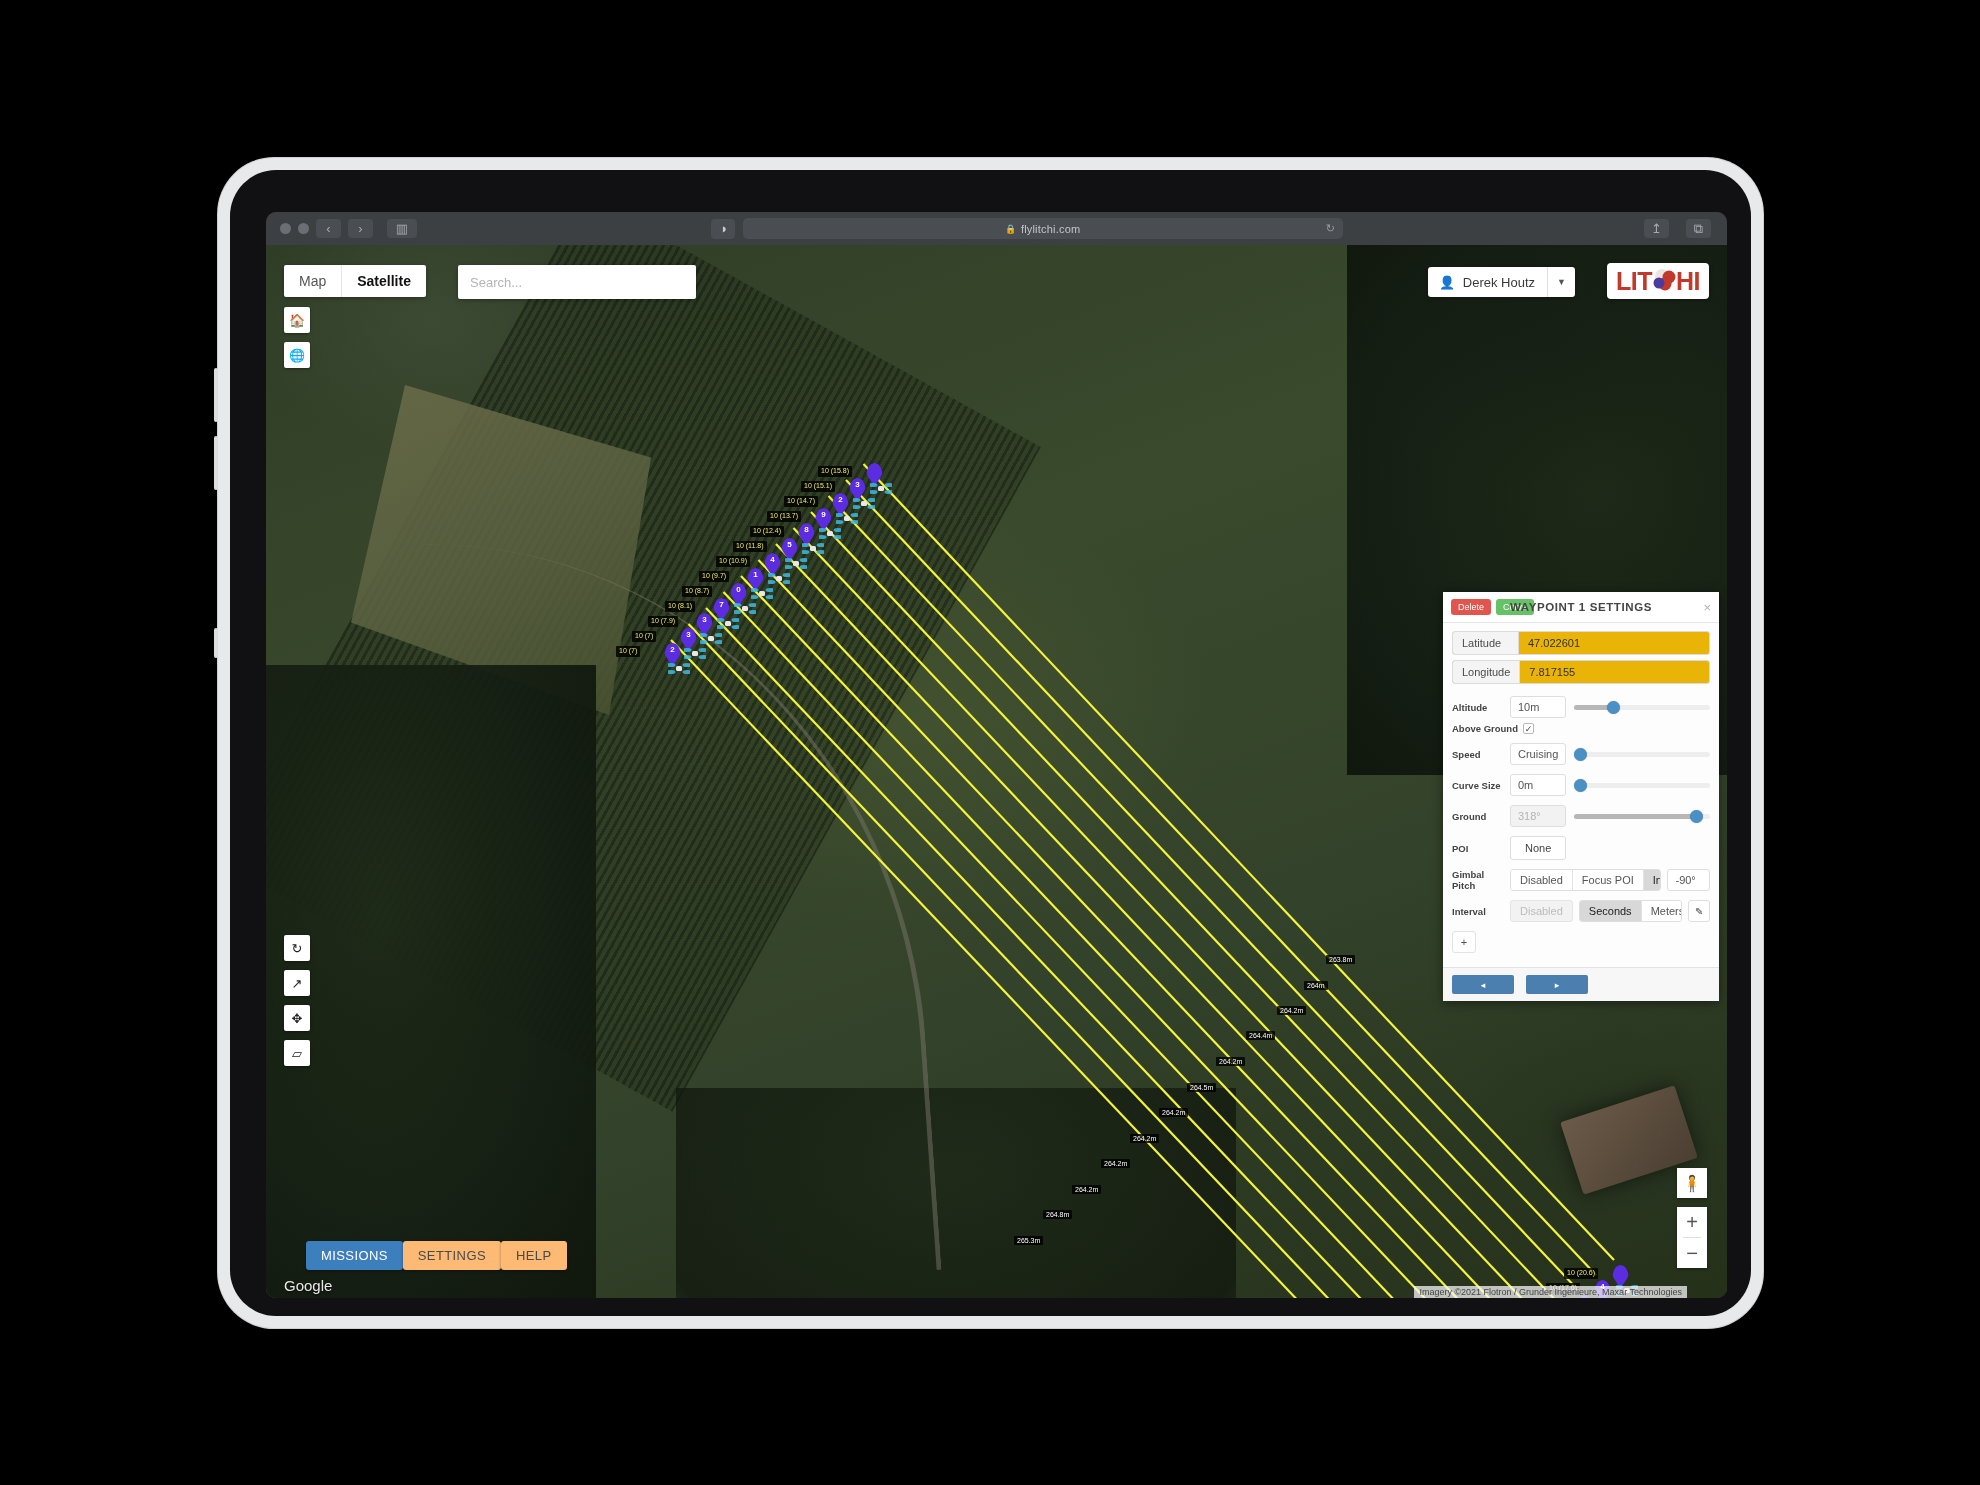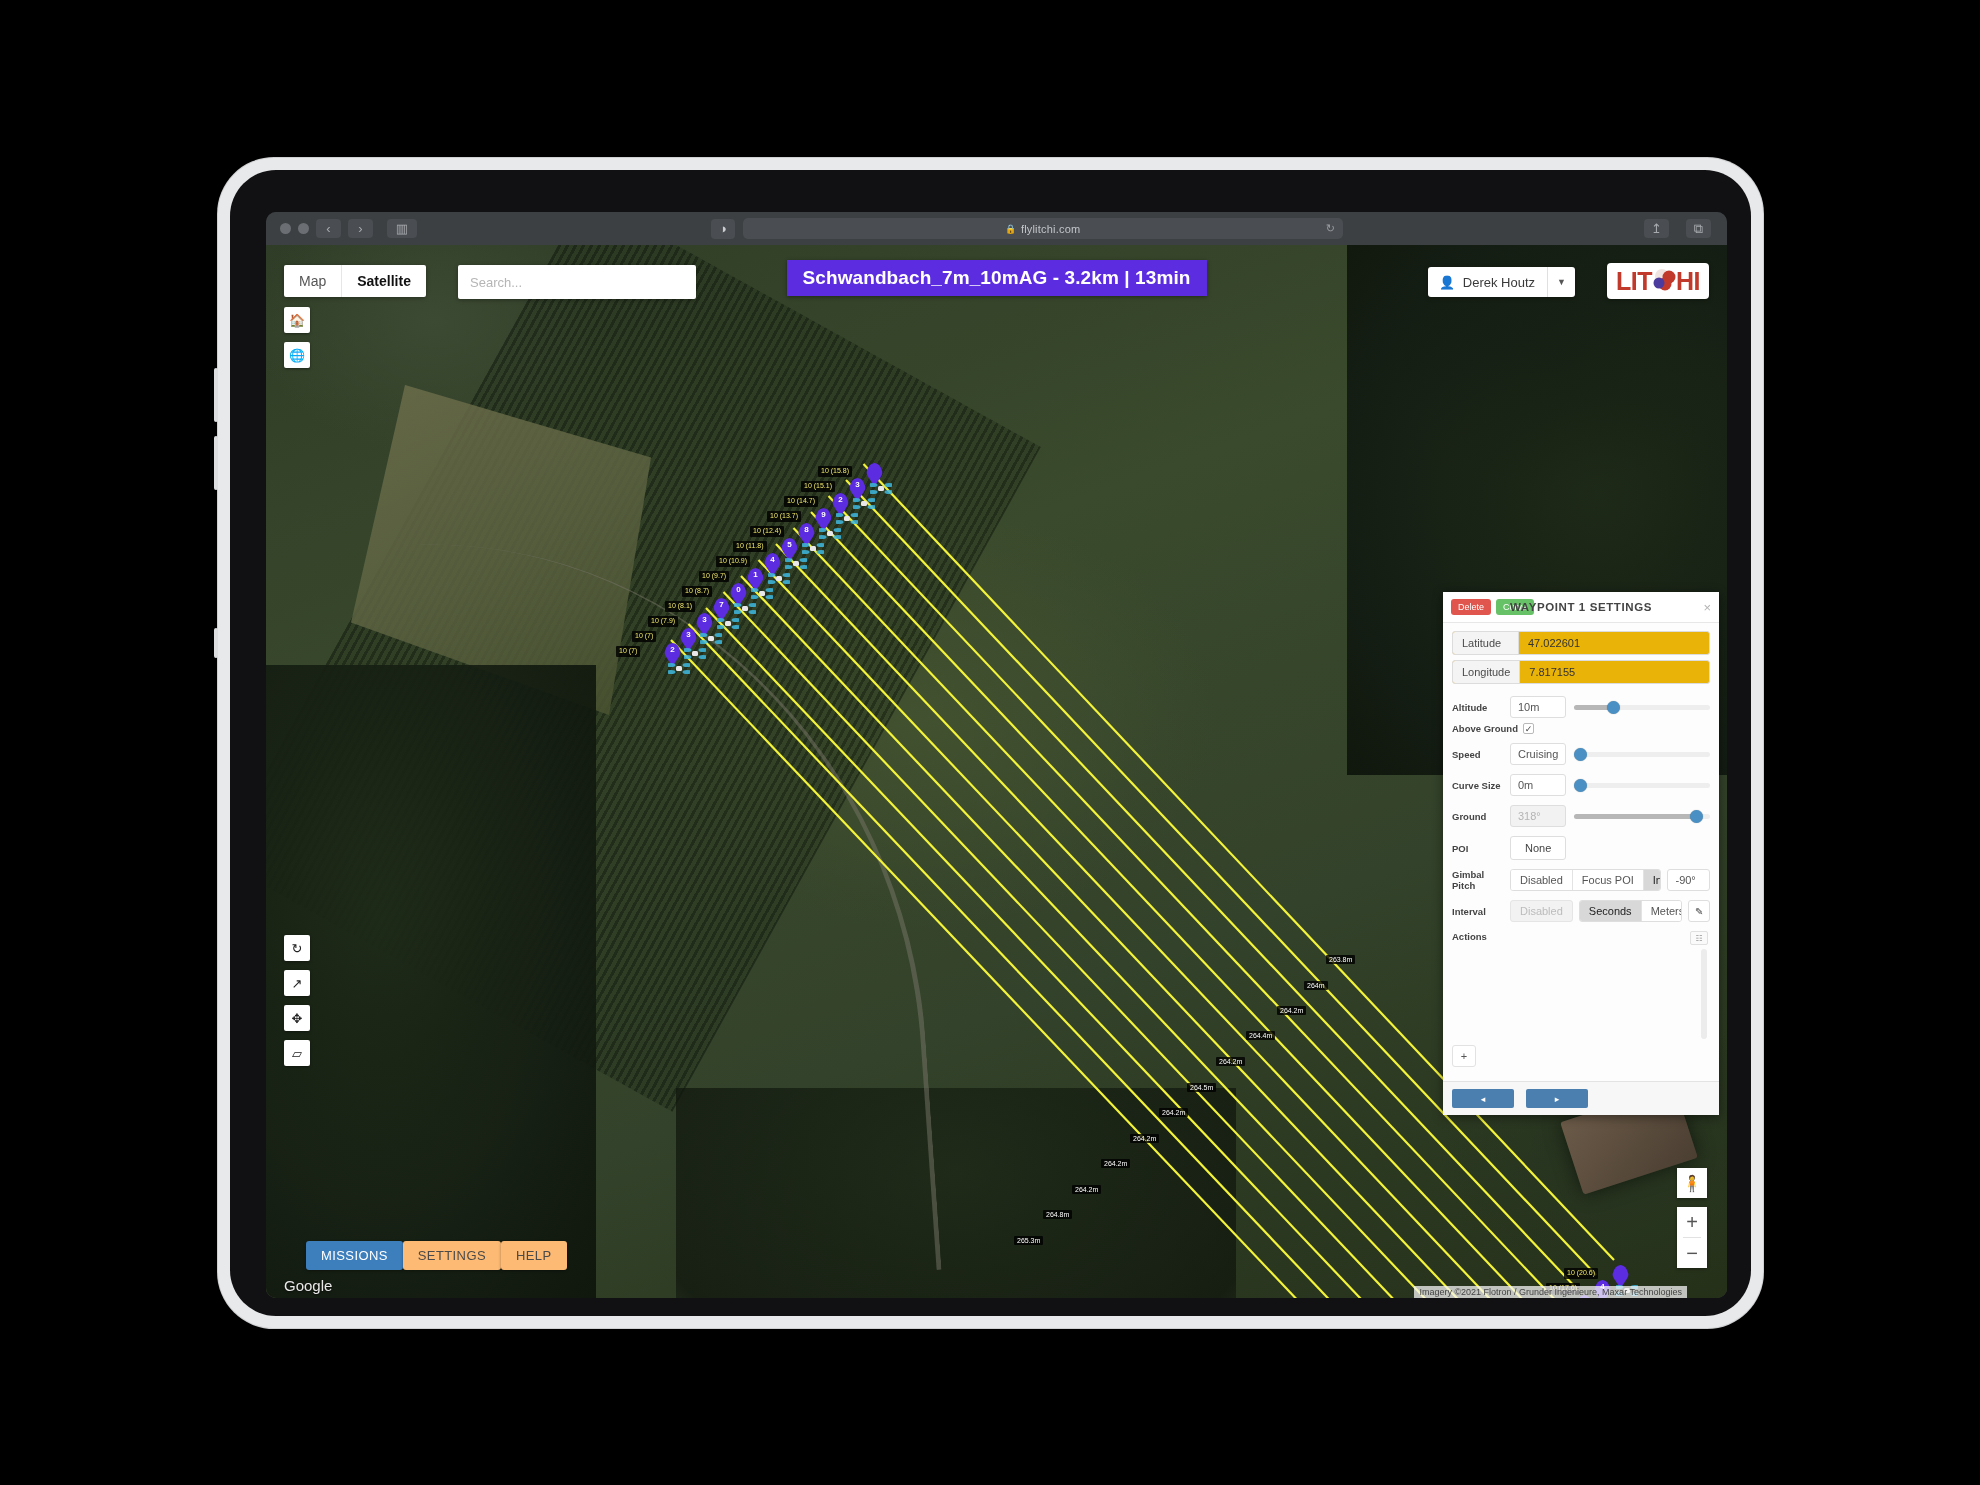--- a/index.html
+++ b/index.html
@@ -646,21 +646,20 @@
 
         <div class="map-ui" id="maptype-control">
             <div class="maptype-btn">Map</div>
             <div class="maptype-btn active">Satellite</div>
           </div>
 
         <div class="map-ui" id="search-box">
           <input id="search-input" type="text" placeholder="Search..." style="">
         </div>
 
-        <div class="map-ui" id="mission-title">Schwandbach_7m_10mAG - 3.2km | 13min</div>
 
         <div class="map-ui" id="account-control">
           <div id="account-name">
             <span>👤</span>
             <span>Derek Houtz</span>
           </div>
           <div id="account-caret">▼</div>
         </div>
 
         <div class="map-ui" id="litchi-logo">
@@ -785,27 +784,20 @@
             <div class="ctl-row">
               <span class="ctl-label">Interval</span>
               <span class="seg seg-standalone disabled" style="border:1px solid #e5e5e5;border-radius:3px;margin-right:6px;">Disabled</span>
               <span class="seg-group" id="interval-group">
                   <span class="seg active">Seconds</span>
                   <span class="seg">Meters</span>
                 </span>
               <span class="icon-btn">✎</span>
             </div>
 
-            <div id="actions-row">
-              <span class="ctl-label">Actions</span>
-              <span id="actions-area">
-                <span id="actions-img-btn">☷</span>
-                <span id="actions-scrollbar"></span>
-              </span>
-            </div>
 
             <div id="add-action-btn">+</div>
           </div>
 
           <div id="wp-panel-footer">
             <div class="footer-btn">◂</div>
             <div class="footer-btn">▸</div>
           </div>
         </div>
 

